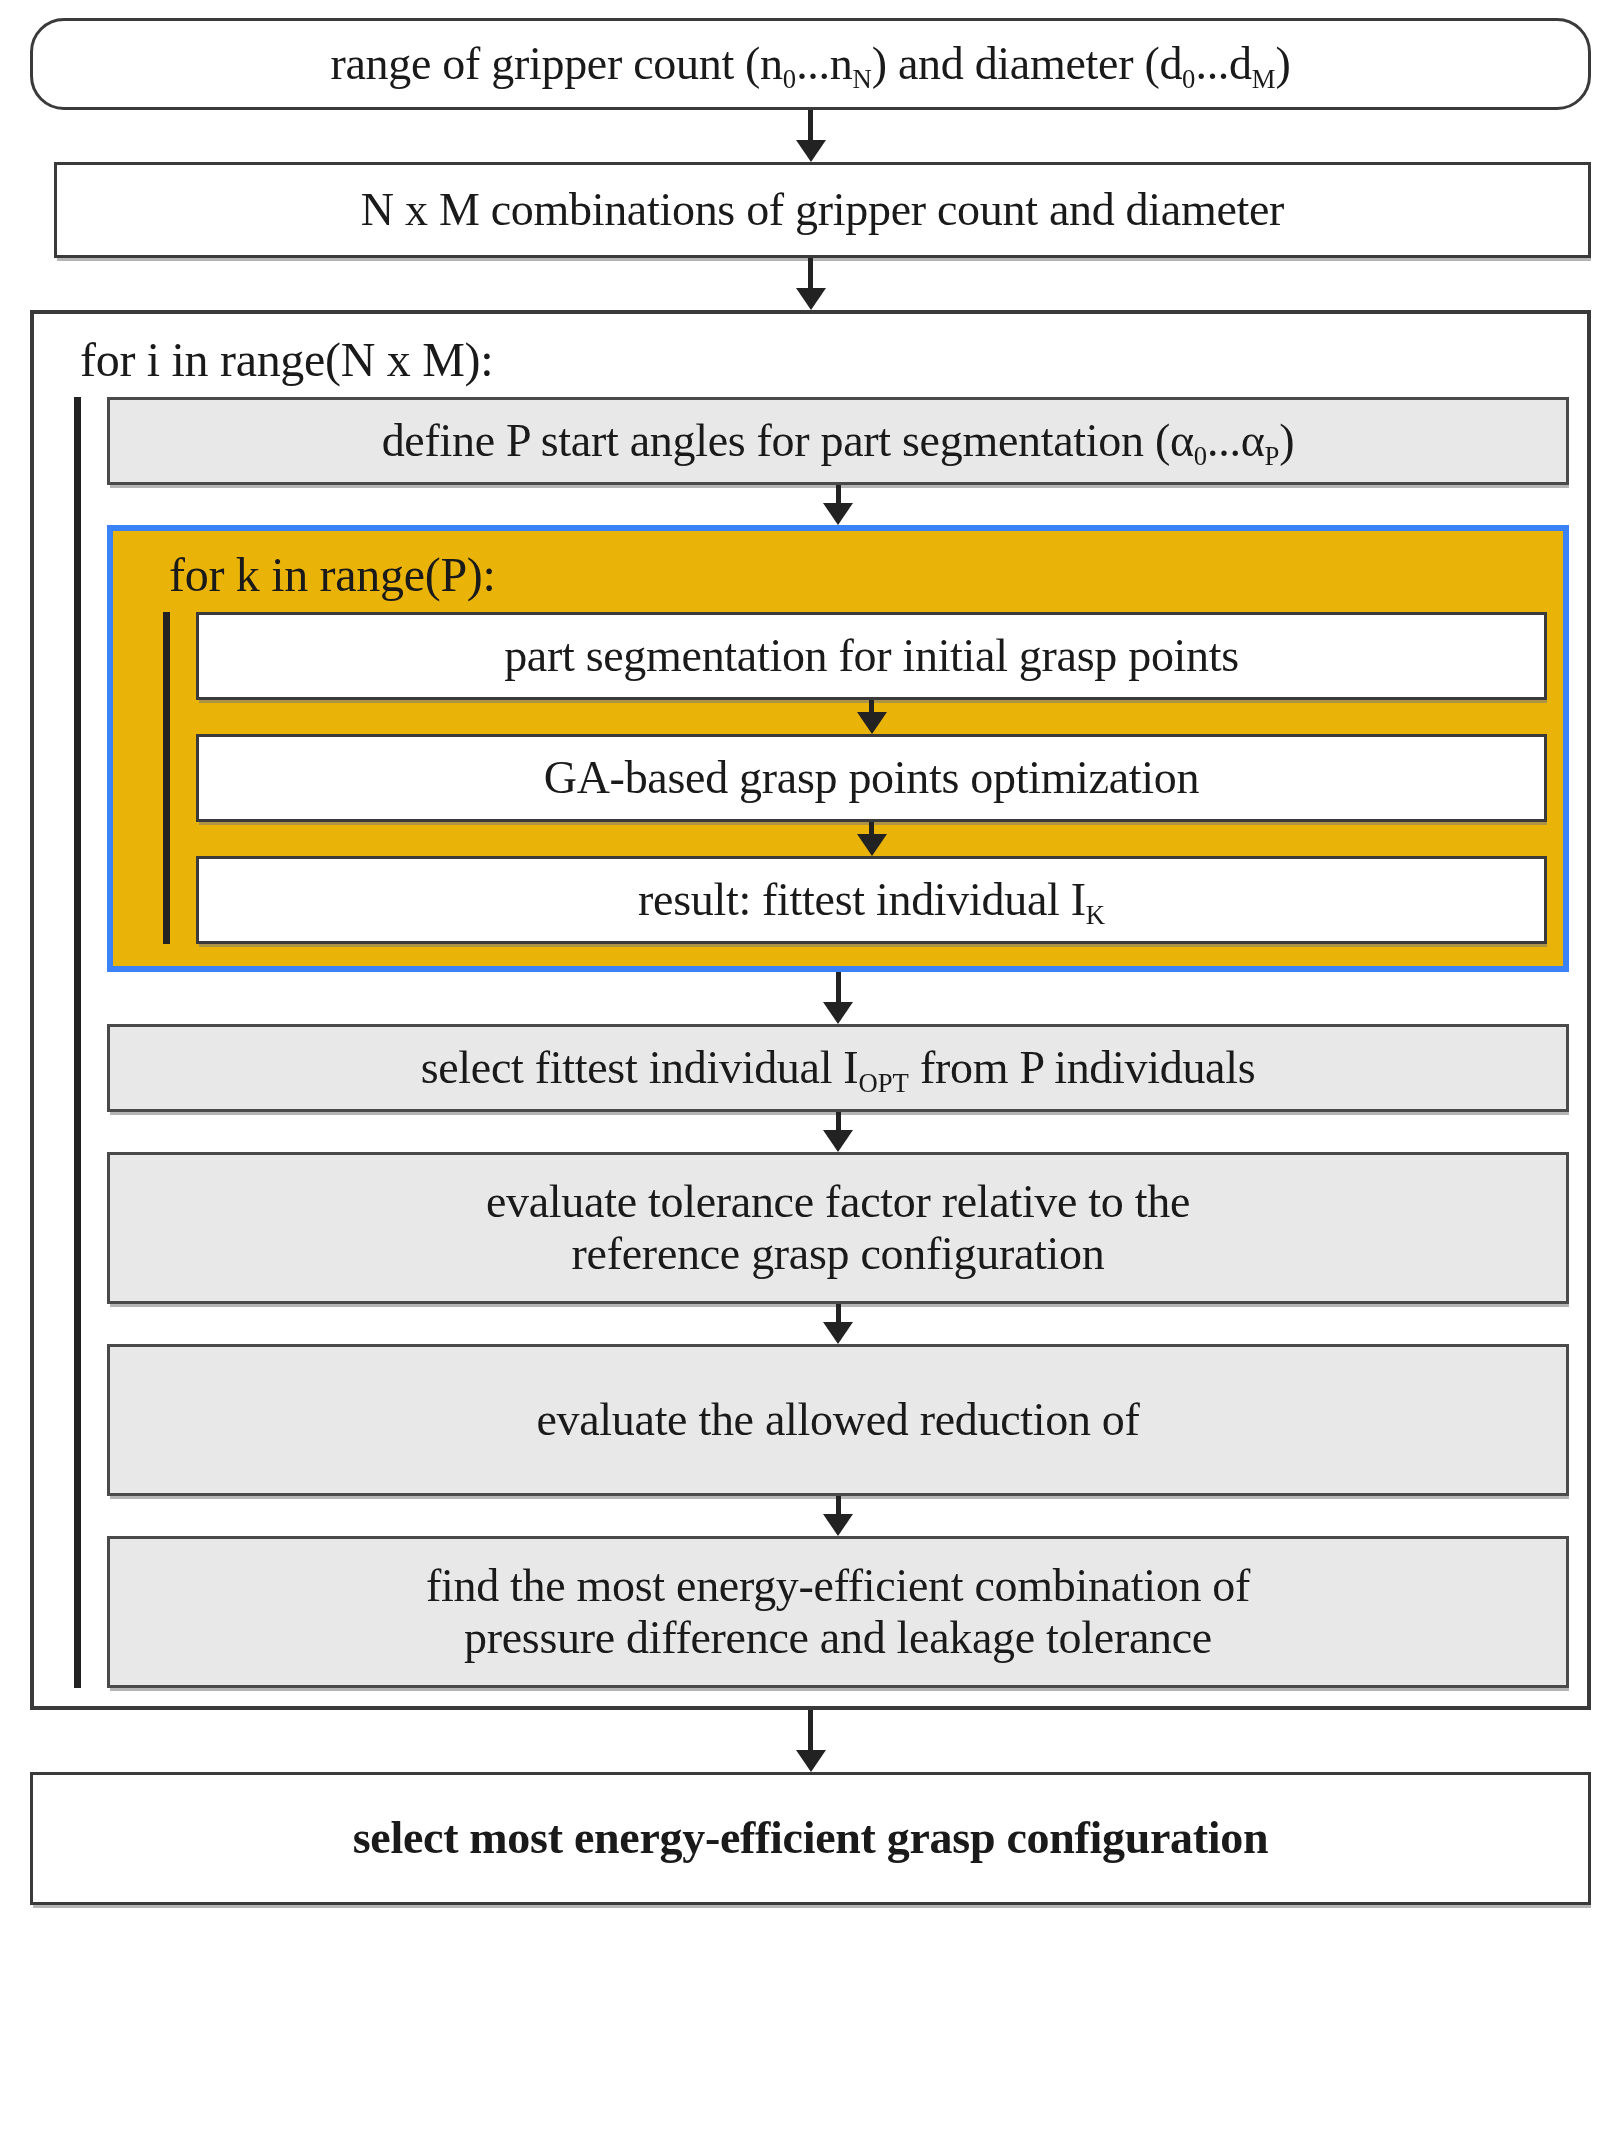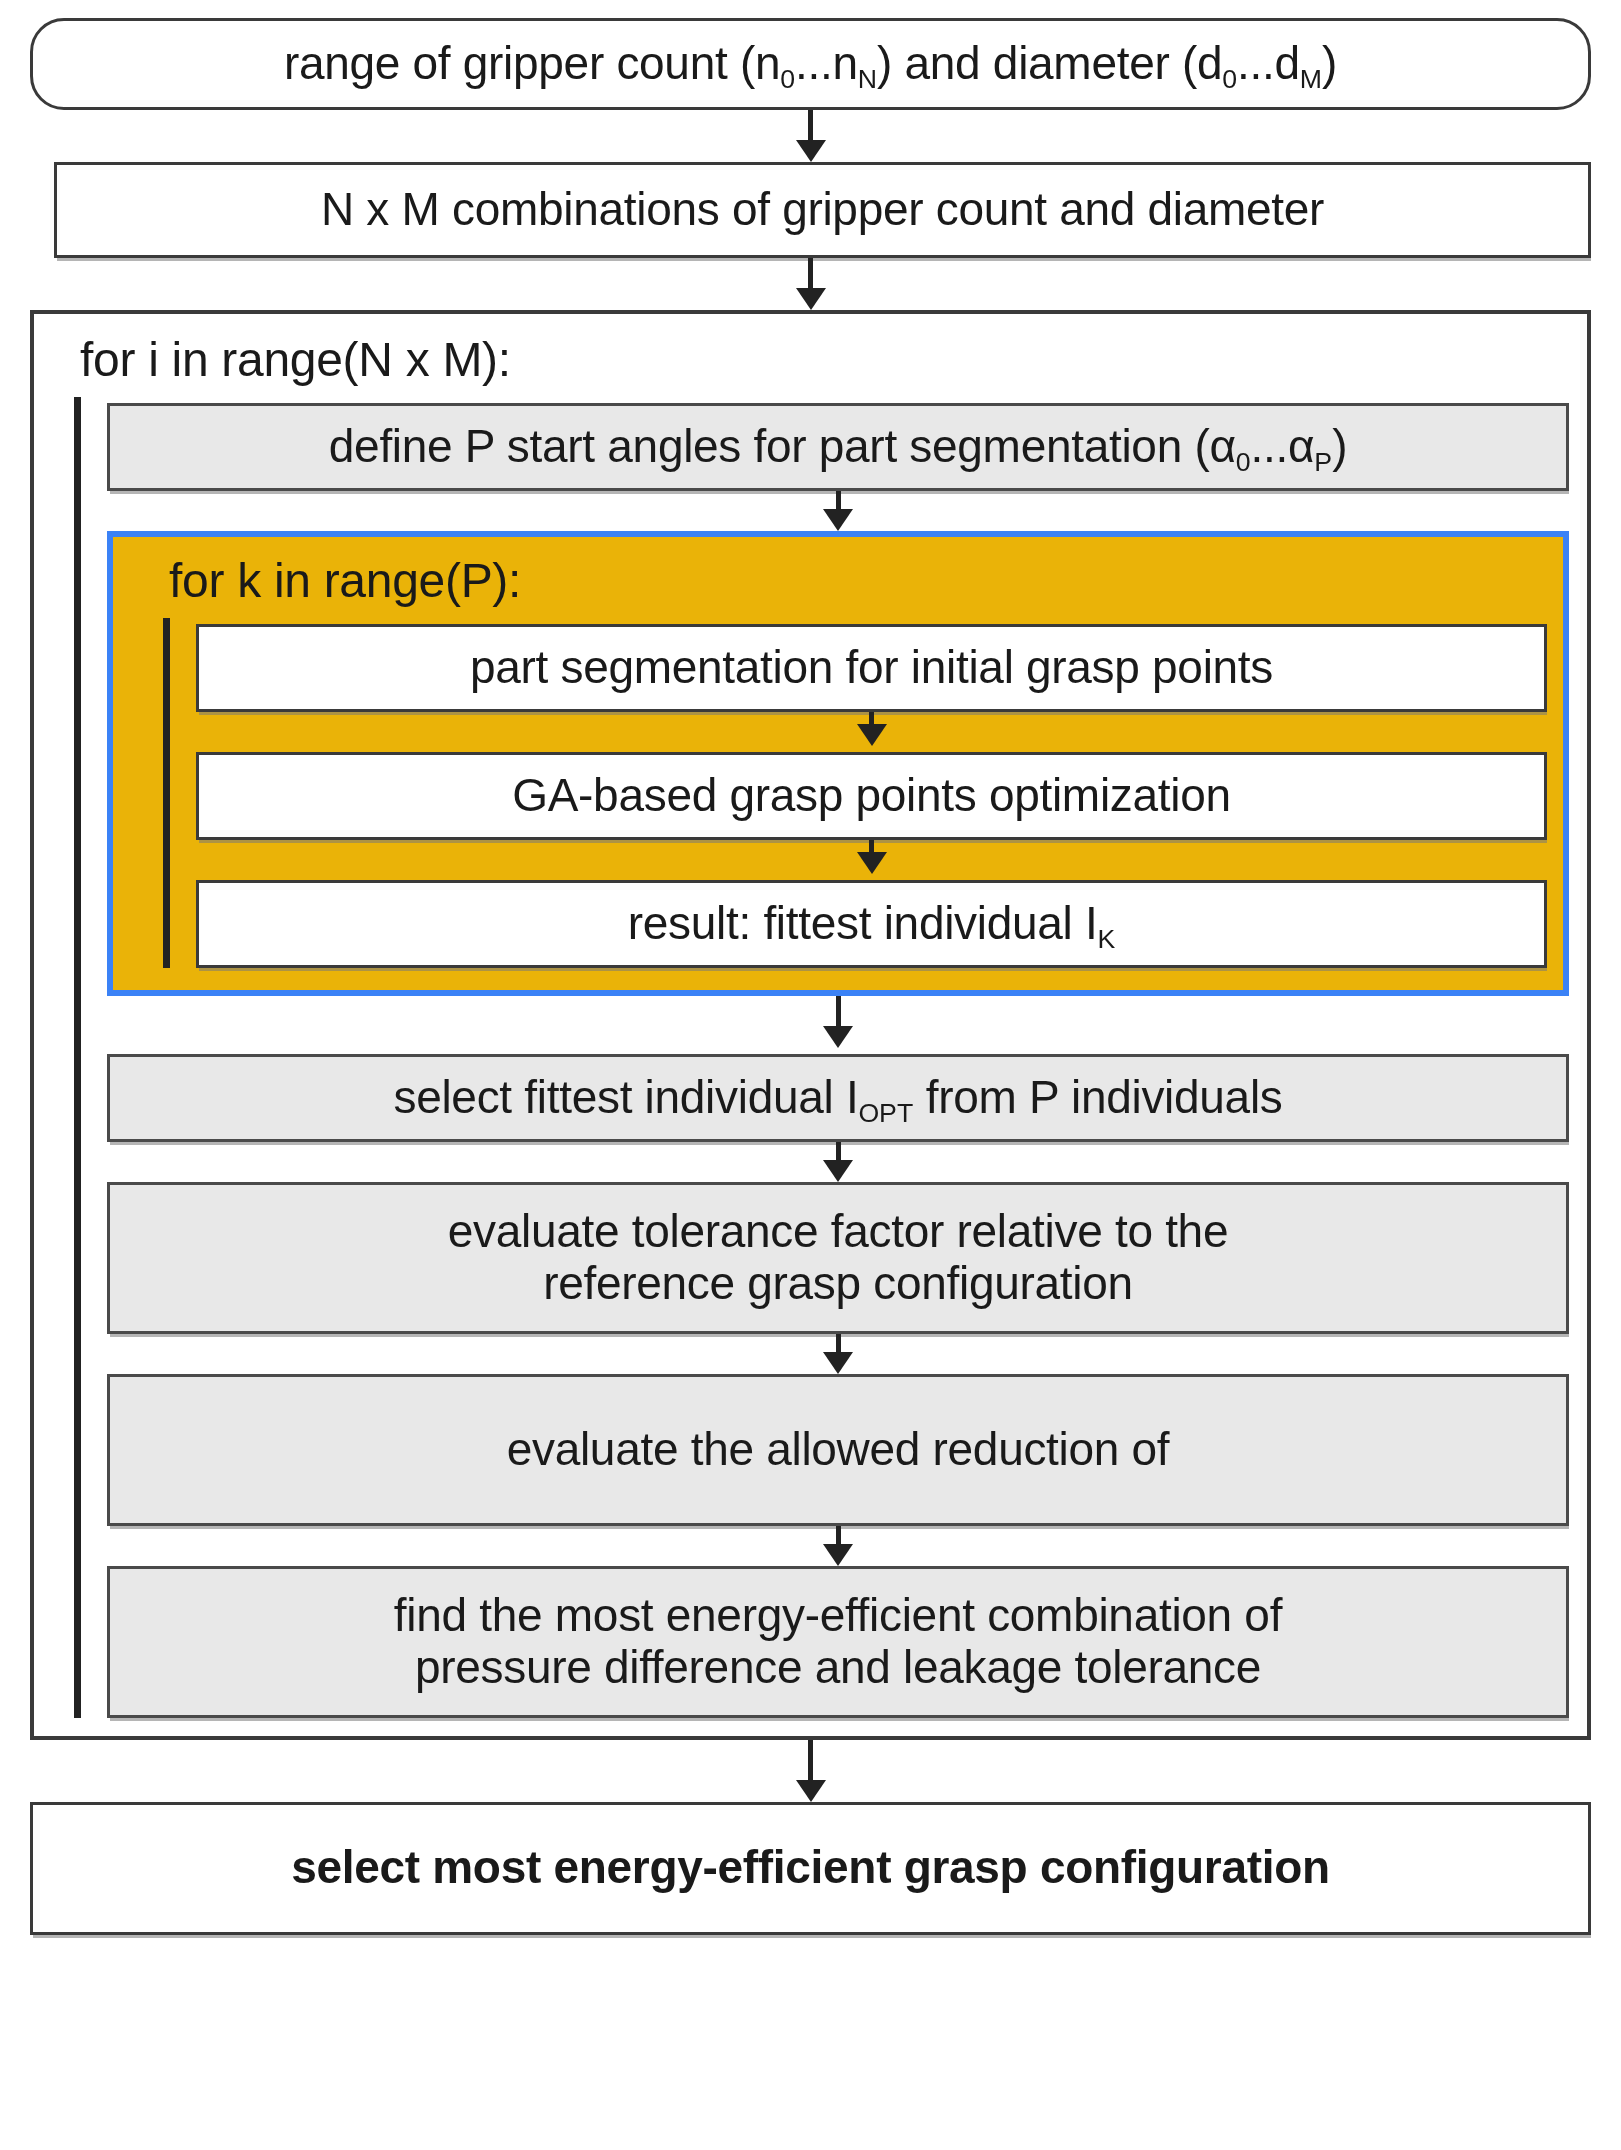--- a/index.html
+++ b/index.html
@@ -13,20 +13,21 @@
     font-family: "Liberation Sans", sans-serif;
     color: #1a1a1a;
     overflow: hidden;
   }
   .page {
     position: relative;
     width: 1621px;
     height: 2150px;
     box-sizing: border-box;
     padding: 18px 30px 20px 30px;
+    font-family: Liberation Serif, serif;
   }
 
   
   .node {
     box-sizing: border-box;
     border: 3px solid #3a3a3a;
     background: #ffffff;
     display: flex;
     align-items: center;
     justify-content: center;
@@ -130,21 +131,21 @@
     margin-right: 26px;
   }
   .loop-stack {
     flex: 1 1 auto;
     min-width: 0;
   }
 
   
   .h-start  { height: 92px; }
   .h-one    { height: 96px; margin-left: 24px; }
-  .h-small  { height: 88px; margin-top: 6px; }
+  .h-small  { height: 88px; }
   .h-two    { height: 152px; }
   .h-final  { height: 133px; }
 
   sub {
     font-size: 0.58em;
     vertical-align: baseline;
     position: relative;
     top: 0.34em;
     letter-spacing: 0;
   }

